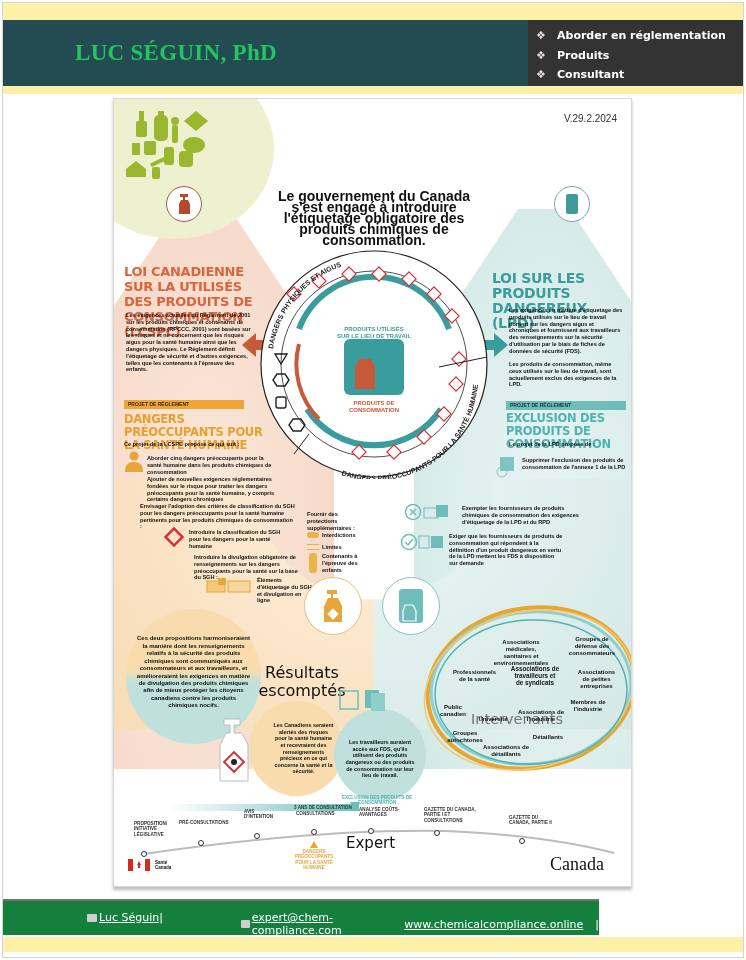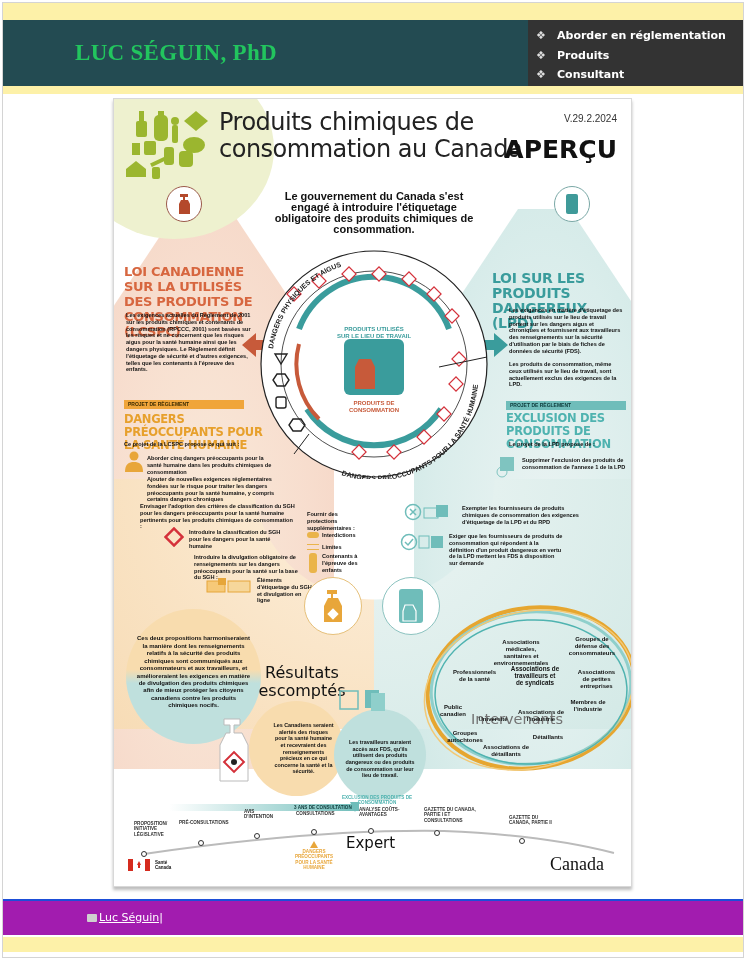--- a/index.html
+++ b/index.html
@@ -18,21 +18,21 @@
   .hdr-item .diamond { color: #e0e0e0; font-size: 11px; margin-right: 11px; width: 10px; display: inline-block; }
 
   
   .poster { position: absolute; left: 113px; top: 98px; width: 519px; height: 789px; background: #fff; border: 1px solid #d8d8d8; box-shadow: 0 3px 3px #bdbdbd; overflow: hidden; }
   .pa { position: absolute; }
   .green-blob { left: -40px; top: -40px; width: 200px; height: 180px; border-radius: 50%; background: #eef1cf; }
   .green-icons { left: 10px; top: 8px; width: 85px; height: 75px; }
   .ptitle { left: 105px; top: 10px; font-size: 24px; line-height: 27px; color: #222; font-family: "DejaVu Sans", sans-serif; font-weight: normal; letter-spacing: -0.5px; }
   .pversion { right: 14px; top: 14px; font-size: 10px; color: #333; }
   .papercu { right: 14px; top: 36px; font-size: 25px; font-weight: 900; color: #111; font-family: "DejaVu Sans", sans-serif; }
-  .intro { left: 150px; top: 92px; width: 220px; text-align: center; font-size: 11px; font-weight: bold; line-height: 11px; }
+  .intro { left: 150px; top: 92px; width: 220px; text-align: center; font-size: 14px; font-weight: bold; line-height: 11px; }
 
   .left-cone { left: -40px; top: 110px; width: 260px; height: 560px; background: radial-gradient(ellipse at 50% 60%, #f8e6d3 0%, #f6d8c6 55%, #f2cbb8 100%); clip-path: polygon(40% 0, 60% 0, 100% 28%, 100% 100%, 0 100%, 0 28%); opacity: 0.85; }
   .right-cone { left: 300px; top: 110px; width: 260px; height: 560px; background: radial-gradient(ellipse at 50% 60%, #e8f2f1 0%, #d6ebe9 60%, #c6e3e0 100%); clip-path: polygon(40% 0, 60% 0, 100% 28%, 100% 100%, 0 100%, 0 28%); opacity: 0.9; }
   .left-bottom-fill { left: 0; top: 380px; width: 260px; height: 250px; background: radial-gradient(circle at 100% 0%, transparent 0, transparent 120px, #fbe9d0 121px, #f7dcb6 100%); }
   .right-bottom-fill { left: 260px; top: 380px; width: 260px; height: 250px; background: radial-gradient(circle at 0% 0%, transparent 0, transparent 120px, #e4f1ef 121px, #d3e9e6 100%); }
 
   .icon-circle { width: 36px; height: 36px; border-radius: 50%; border: 1.5px solid #9b5a4a; background: #fff; display: flex; align-items: center; justify-content: center; }
 
   .lcspc-title { left: 10px; top: 165px; width: 150px; color: #d7663f; font-weight: 900; font-size: 13px; line-height: 15px; font-family: "DejaVu Sans", sans-serif; letter-spacing: -0.3px; }
   .body-small { font-size: 5.6px; line-height: 6.8px; font-weight: bold; color: #111; }
@@ -62,21 +62,21 @@
   .stake-word { position: absolute; font-size: 6px; line-height: 7px; font-weight: bold; text-align: center; color: #111; }
   .intervenants { left: 357px; top: 612px; font-size: 14.5px; font-family: "DejaVu Sans", sans-serif; color: #737373; }
 
   .timeline { left: 0; top: 690px; width: 519px; height: 95px; }
   .tl-label { position: absolute; font-size: 4.6px; line-height: 5.4px; font-weight: bold; color: #333; }
   .jalons { left: 232px; top: 735px; font-size: 15px; font-family: "DejaVu Sans", sans-serif; color: #111; }
   .sante-canada { left: 14px; top: 760px; display: flex; align-items: center; gap: 5px; }
   .canada-wordmark { left: 436px; top: 755px; font-family: "Liberation Serif", serif; font-size: 18px; color: #111; }
 
   
-  .ftr { position: absolute; left: 3px; top: 899px; width: 740px; height: 36px; background: #a21caf; border-top: 2px solid #1d4ed8; }
+  .ftr { position: absolute; left: 3px; top: 899px; width: 596px; height: 36px; background: #15803d; border-top: 2px solid #737373; }
   .ftr-content { position: absolute; top: 10px; font-family: "DejaVu Sans", sans-serif; font-size: 11px; color: #fff; display: flex; align-items: center; }
   .ftr-link { color: #fff; text-decoration: underline; }
   .ftr-ico { width: 10px; height: 8px; background: #cfcfcf; display: inline-block; margin-right: 2px; border-radius: 1px; }
 </style>
 </head>
 <body>
 
 <div class="page-border"></div>
 
 <div class="yellow-band" style="top:3px;height:17px;"></div>
@@ -121,26 +121,21 @@
       <rect x="8" y="36" width="8" height="12"></rect>
         <rect x="20" y="34" width="12" height="14" rx="2"></rect>
       <rect x="40" y="40" width="10" height="18" rx="3"></rect>
         <rect x="55" y="44" width="14" height="16" rx="4"></rect>
       <polygon points="2,62 12,54 22,62 22,70 2,70"></polygon>
         <rect x="26" y="52" width="20" height="4" transform="rotate(-25 36 54)"></rect>
       <rect x="28" y="60" width="8" height="12" rx="2"></rect>
     </g>
   </svg>
 
-  <div class="pa ptitle">
-    <div>Produits chimiques de</div>
-    <div>consommation au Canada</div>
-  </div>
   <div class="pa pversion">V.29.2.2024</div>
-  <div class="pa papercu">APERÇU</div>
   <div class="pa intro">Le gouvernement du Canada s'est engagé à introduire l'étiquetage obligatoire des produits chimiques de consommation.</div>
 
   <div class="pa icon-circle" style="left:52px;top:87px;">
     <svg width="16" height="22" viewBox="0 0 16 22">
         <path d="M4 1h8v3H9v3h3l2 4v10H3V11l2-4h2V4H4z" fill="#b4492b"></path>
       </svg>
   </div>
   <div class="pa icon-circle" style="left:440px;top:87px;border-color:#7aa8a6;">
     <svg width="16" height="22" viewBox="0 0 16 22">
         <rect x="2" y="1" width="12" height="20" rx="2" fill="#3f9a99"></rect>
@@ -376,14 +371,21 @@
     </div>
   </div>
   <div class="pa canada-wordmark">Canada</div>
 </div>
 
 <div class="ftr">
   <div class="ftr-content" style="left:84px;">
     <span class="ftr-ico"></span>
     <a class="ftr-link">Luc Séguin|</a>
   </div>
+  <div class="ftr-content" style="left:238px;">
+    <span class="ftr-ico"></span>
+    <a class="ftr-link">expert@chem-compliance.com</a>
+    <span style="width:4px;display:inline-block;"></span>
+    <a class="ftr-link">www.chemicalcompliance.online</a>
+    <span style="margin-left:12px;">|</span>
+  </div>
 </div>
 <div class="yellow-band" style="top:937px;height:15px;"></div>
 
 </body></html>

